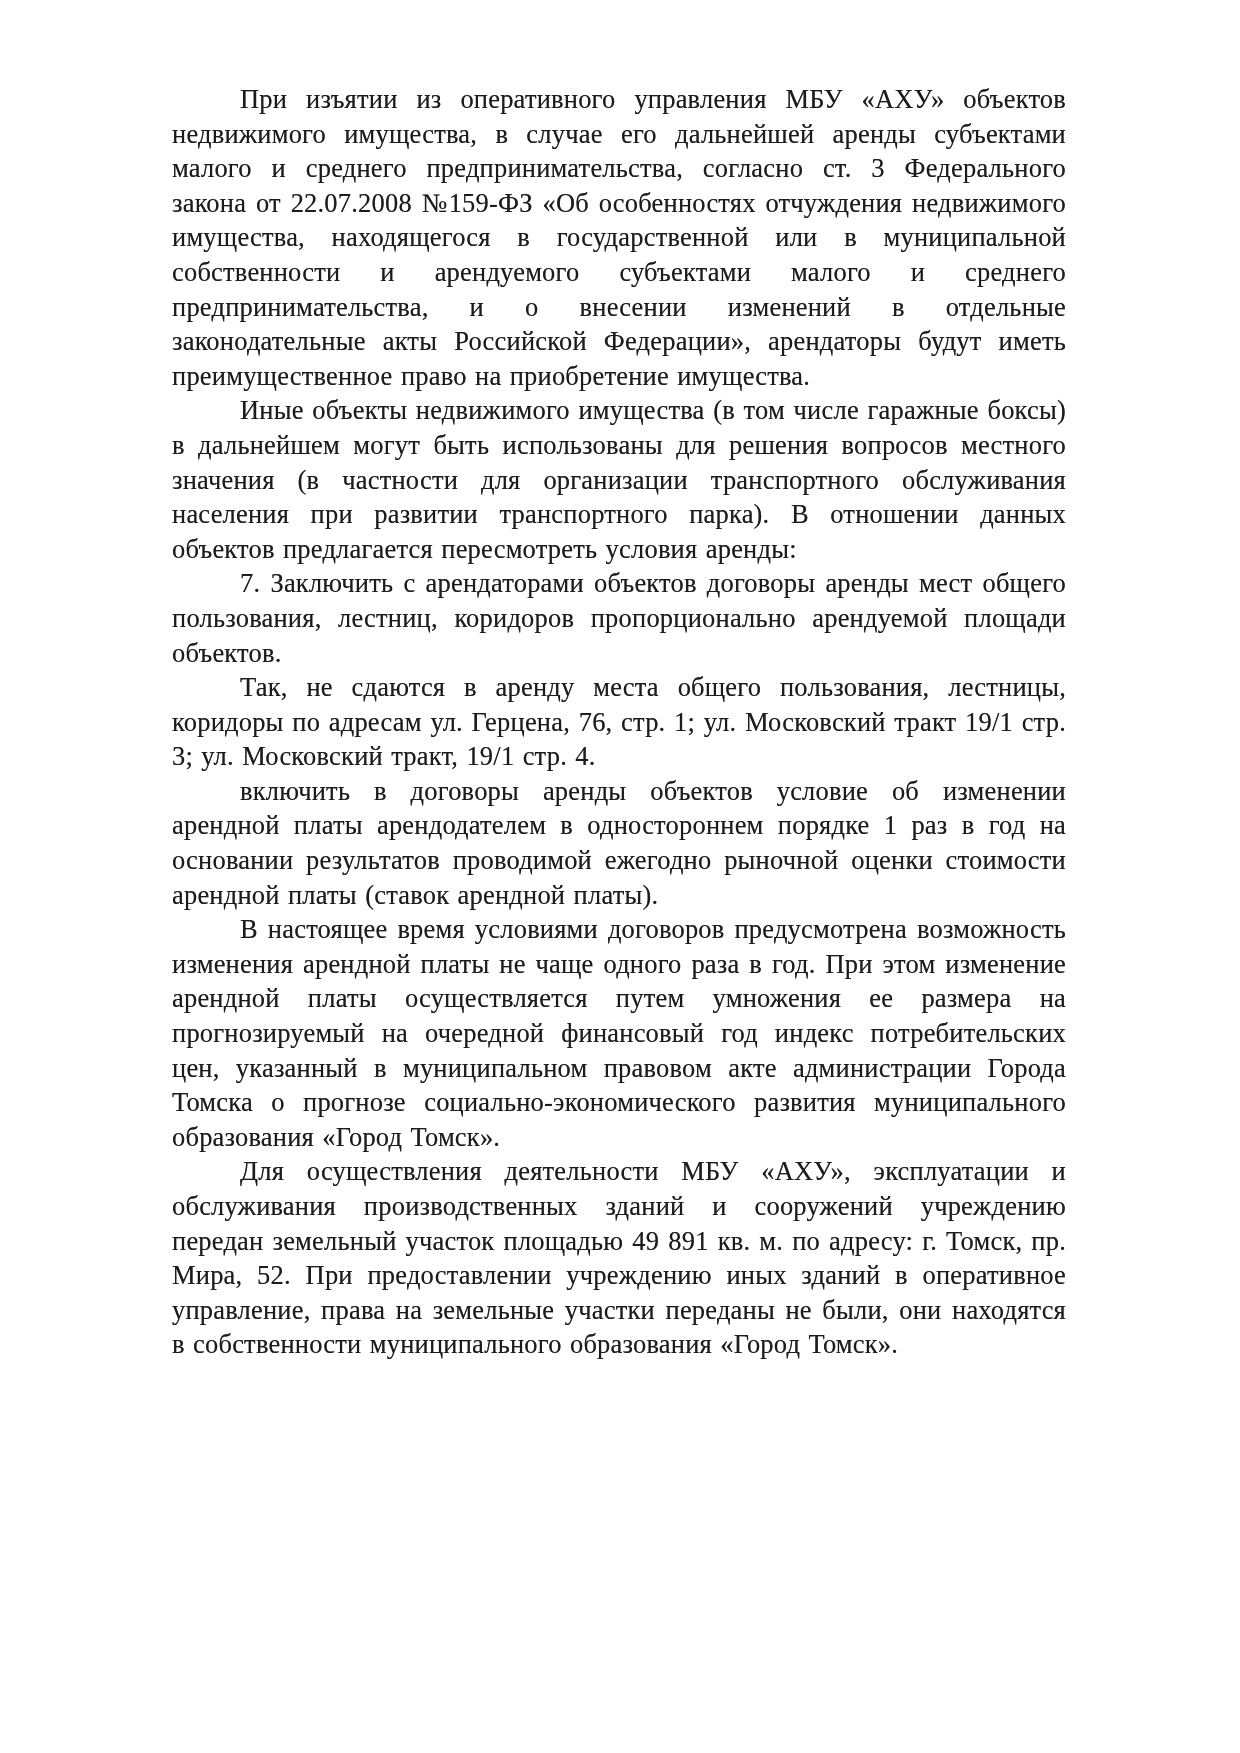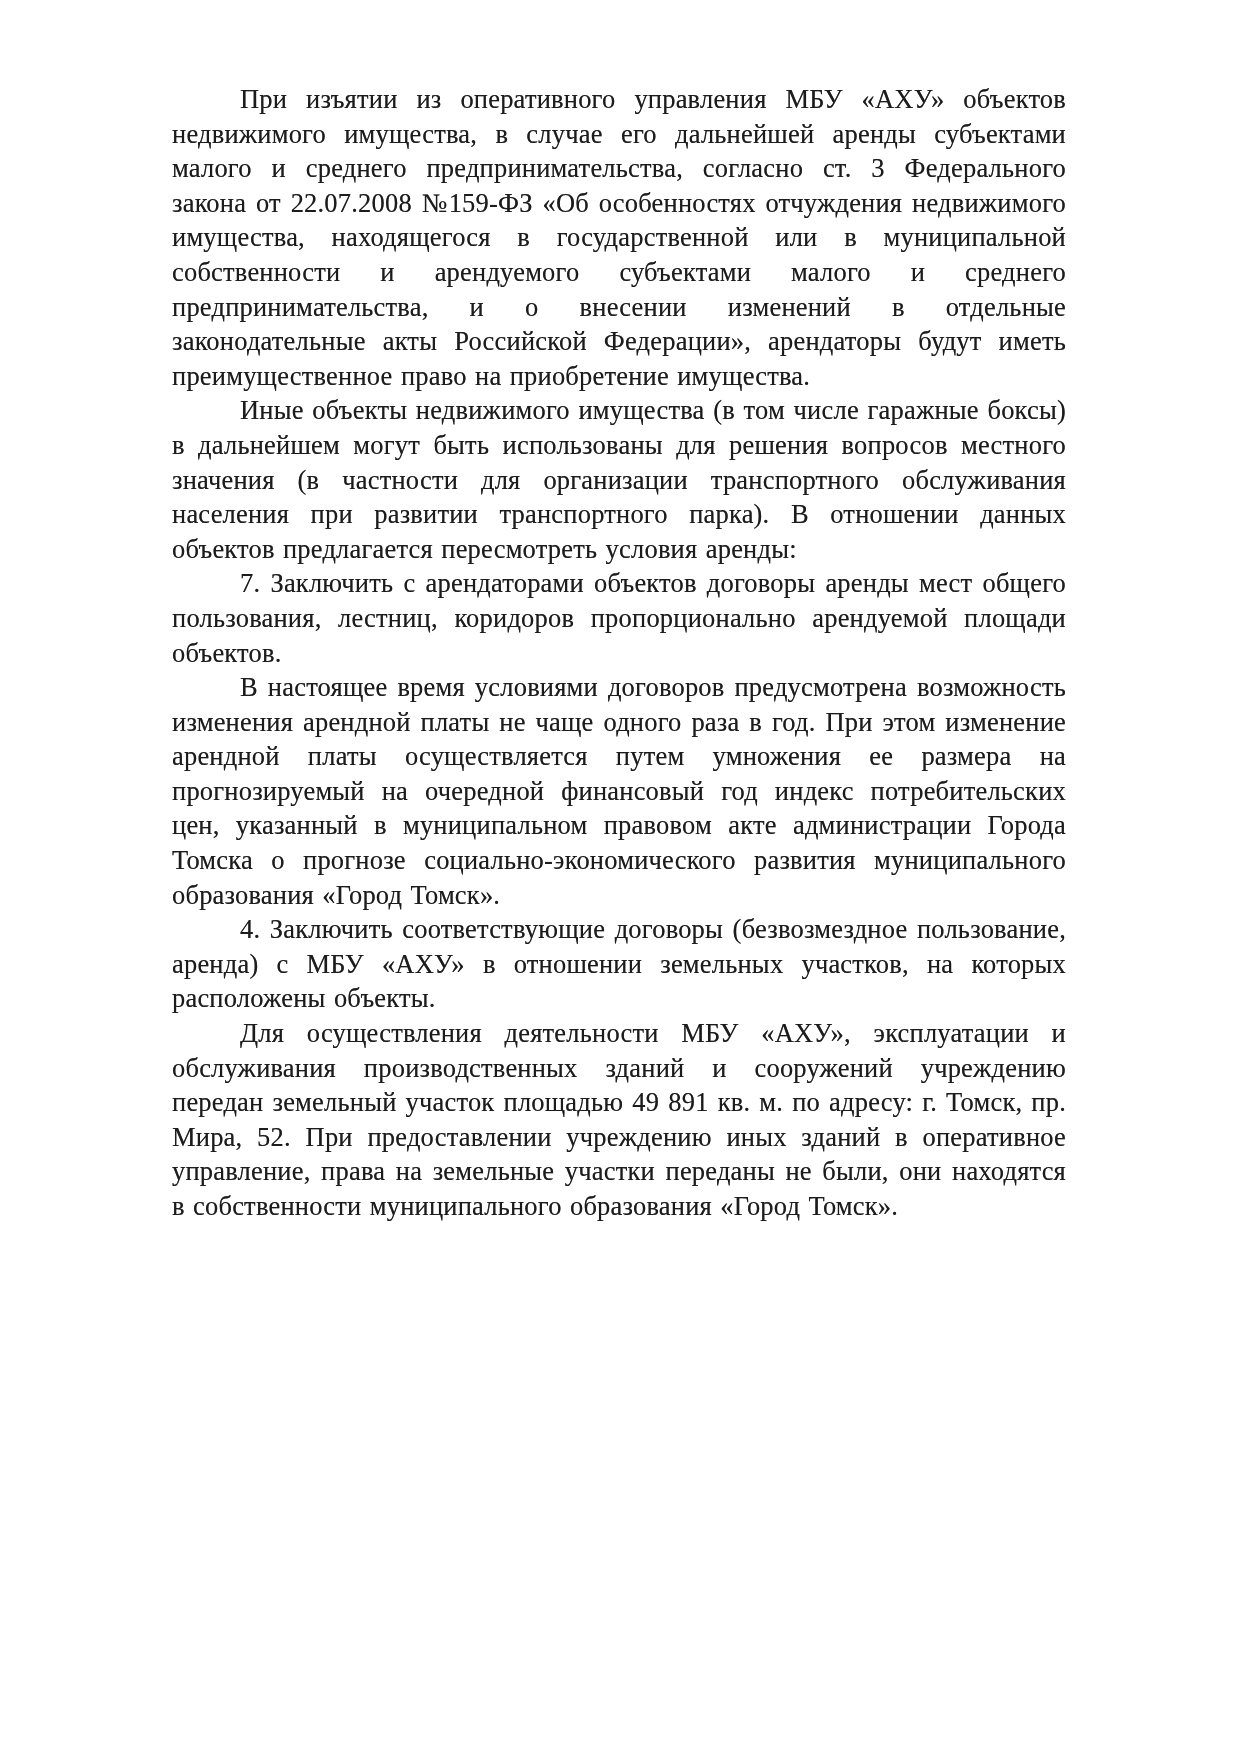--- a/index.html
+++ b/index.html
@@ -37,17 +37,18 @@
     text-shadow: 0 0 0.4px rgba(20,20,20,0.55);
   }
 </style>
 </head>
 <body>
 
 <div class="page">
   <p class="para">При изъятии из оперативного управления МБУ «АХУ» объектов недвижимого имущества, в случае его дальнейшей аренды субъектами малого и среднего предпринимательства, согласно ст. 3 Федерального закона от 22.07.2008 №159-ФЗ «Об особенностях отчуждения недвижимого имущества, находящегося в государственной или в муниципальной собственности и арендуемого субъектами малого и среднего предпринимательства, и о внесении изменений в отдельные законодательные акты Российской Федерации», арендаторы будут иметь преимущественное право на приобретение имущества.</p>
   <p class="para">Иные объекты недвижимого имущества (в том числе гаражные боксы) в дальнейшем могут быть использованы для решения вопросов местного значения (в частности для организации транспортного обслуживания населения при развитии транспортного парка). В отношении данных объектов предлагается пересмотреть условия аренды:</p>
   <p class="para">7. Заключить с арендаторами объектов договоры аренды мест общего пользования, лестниц, коридоров пропорционально арендуемой площади объектов.</p>
+  <p class="para">Так, не сдаются в аренду места общего пользования, лестницы, коридоры по адресам ул. Герцена, 76, стр. 1; ул. Московский тракт 19/1 стр. 3; ул. Московский тракт, 19/1 стр. 4.</p>
+  <p class="para">включить в договоры аренды объектов условие об изменении арендной платы арендодателем в одностороннем порядке 1 раз в год на основании результатов проводимой ежегодно рыночной оценки стоимости арендной платы (ставок арендной платы).</p>
   <p class="para">В настоящее время условиями договоров предусмотрена возможность изменения арендной платы не чаще одного раза в год. При этом изменение арендной платы осуществляется путем умножения ее размера на прогнозируемый на очередной финансовый год индекс потребительских цен, указанный в муниципальном правовом акте администрации Города Томска о прогнозе социально-экономического развития муниципального образования «Город Томск».</p>
-  <p class="para">4. Заключить соответствующие договоры (безвозмездное пользование, аренда) с МБУ «АХУ» в отношении земельных участков, на которых расположены объекты.</p>
   <p class="para">Для осуществления деятельности МБУ «АХУ», эксплуатации и обслуживания производственных зданий и сооружений учреждению передан земельный участок площадью 49 891 кв. м. по адресу: г. Томск, пр. Мира, 52. При предоставлении учреждению иных зданий в оперативное управление, права на земельные участки переданы не были, они находятся в собственности муниципального образования «Город Томск».</p>
 
 </div>
 
 </body></html>

